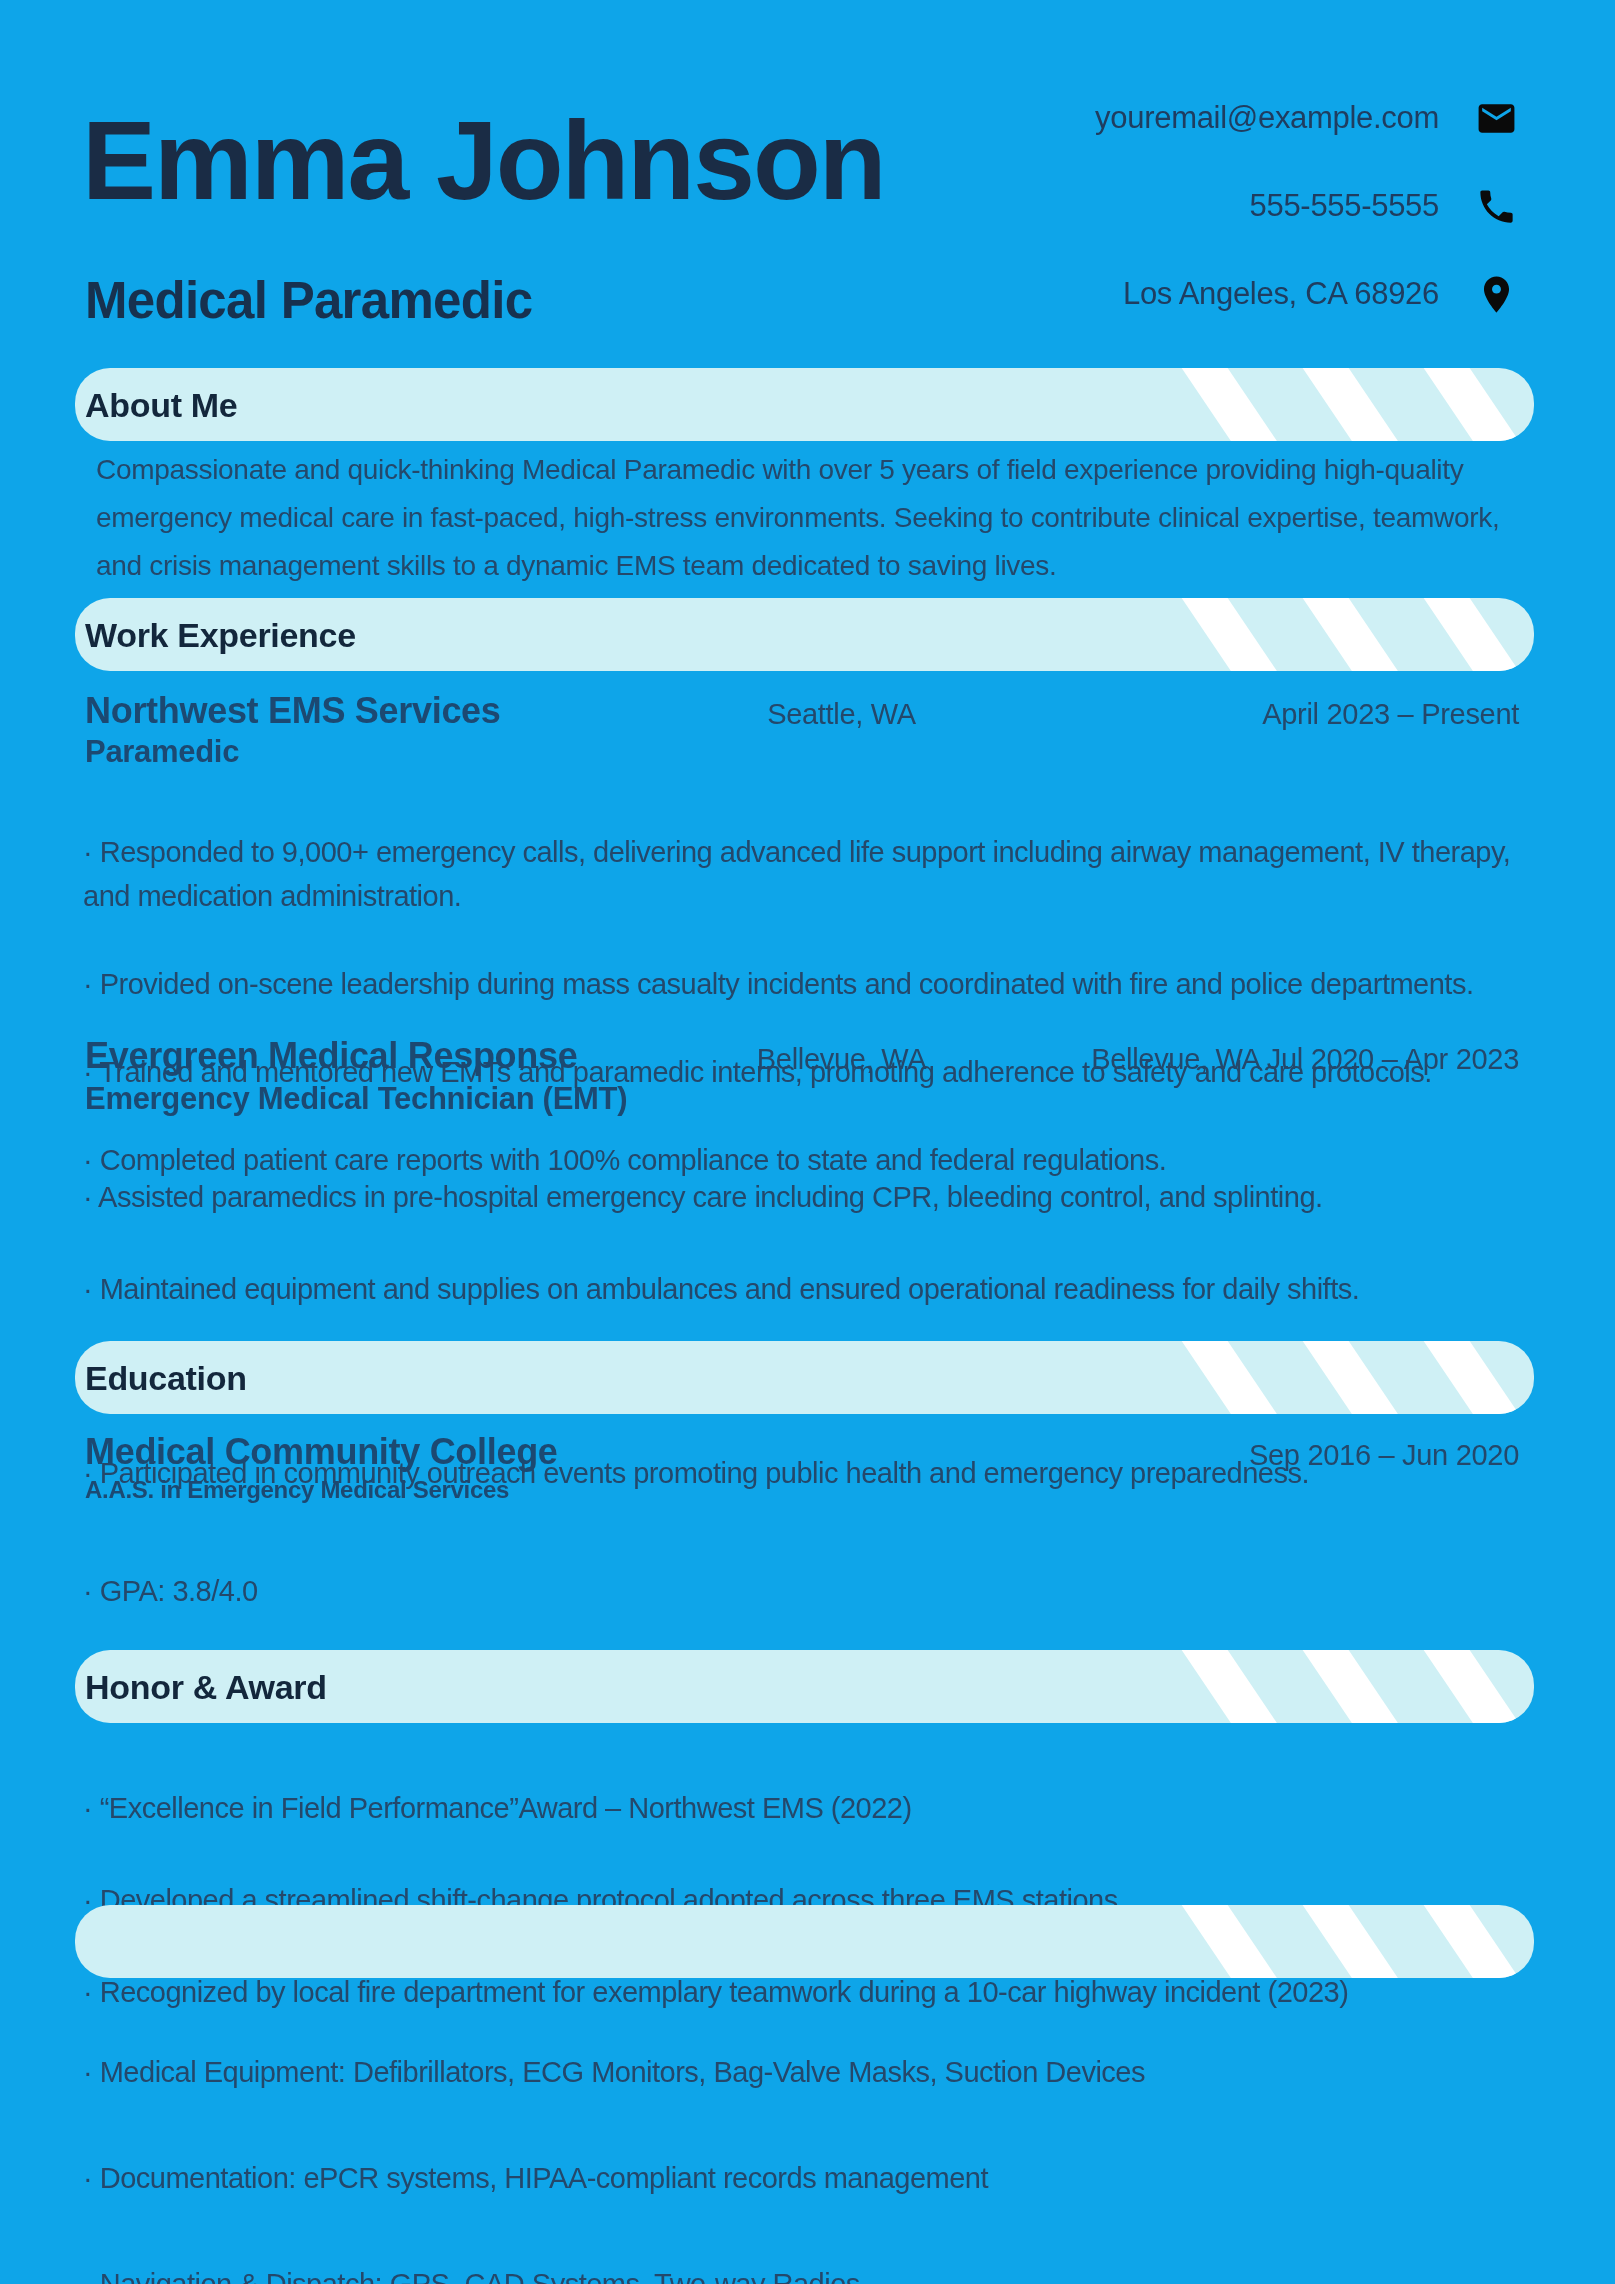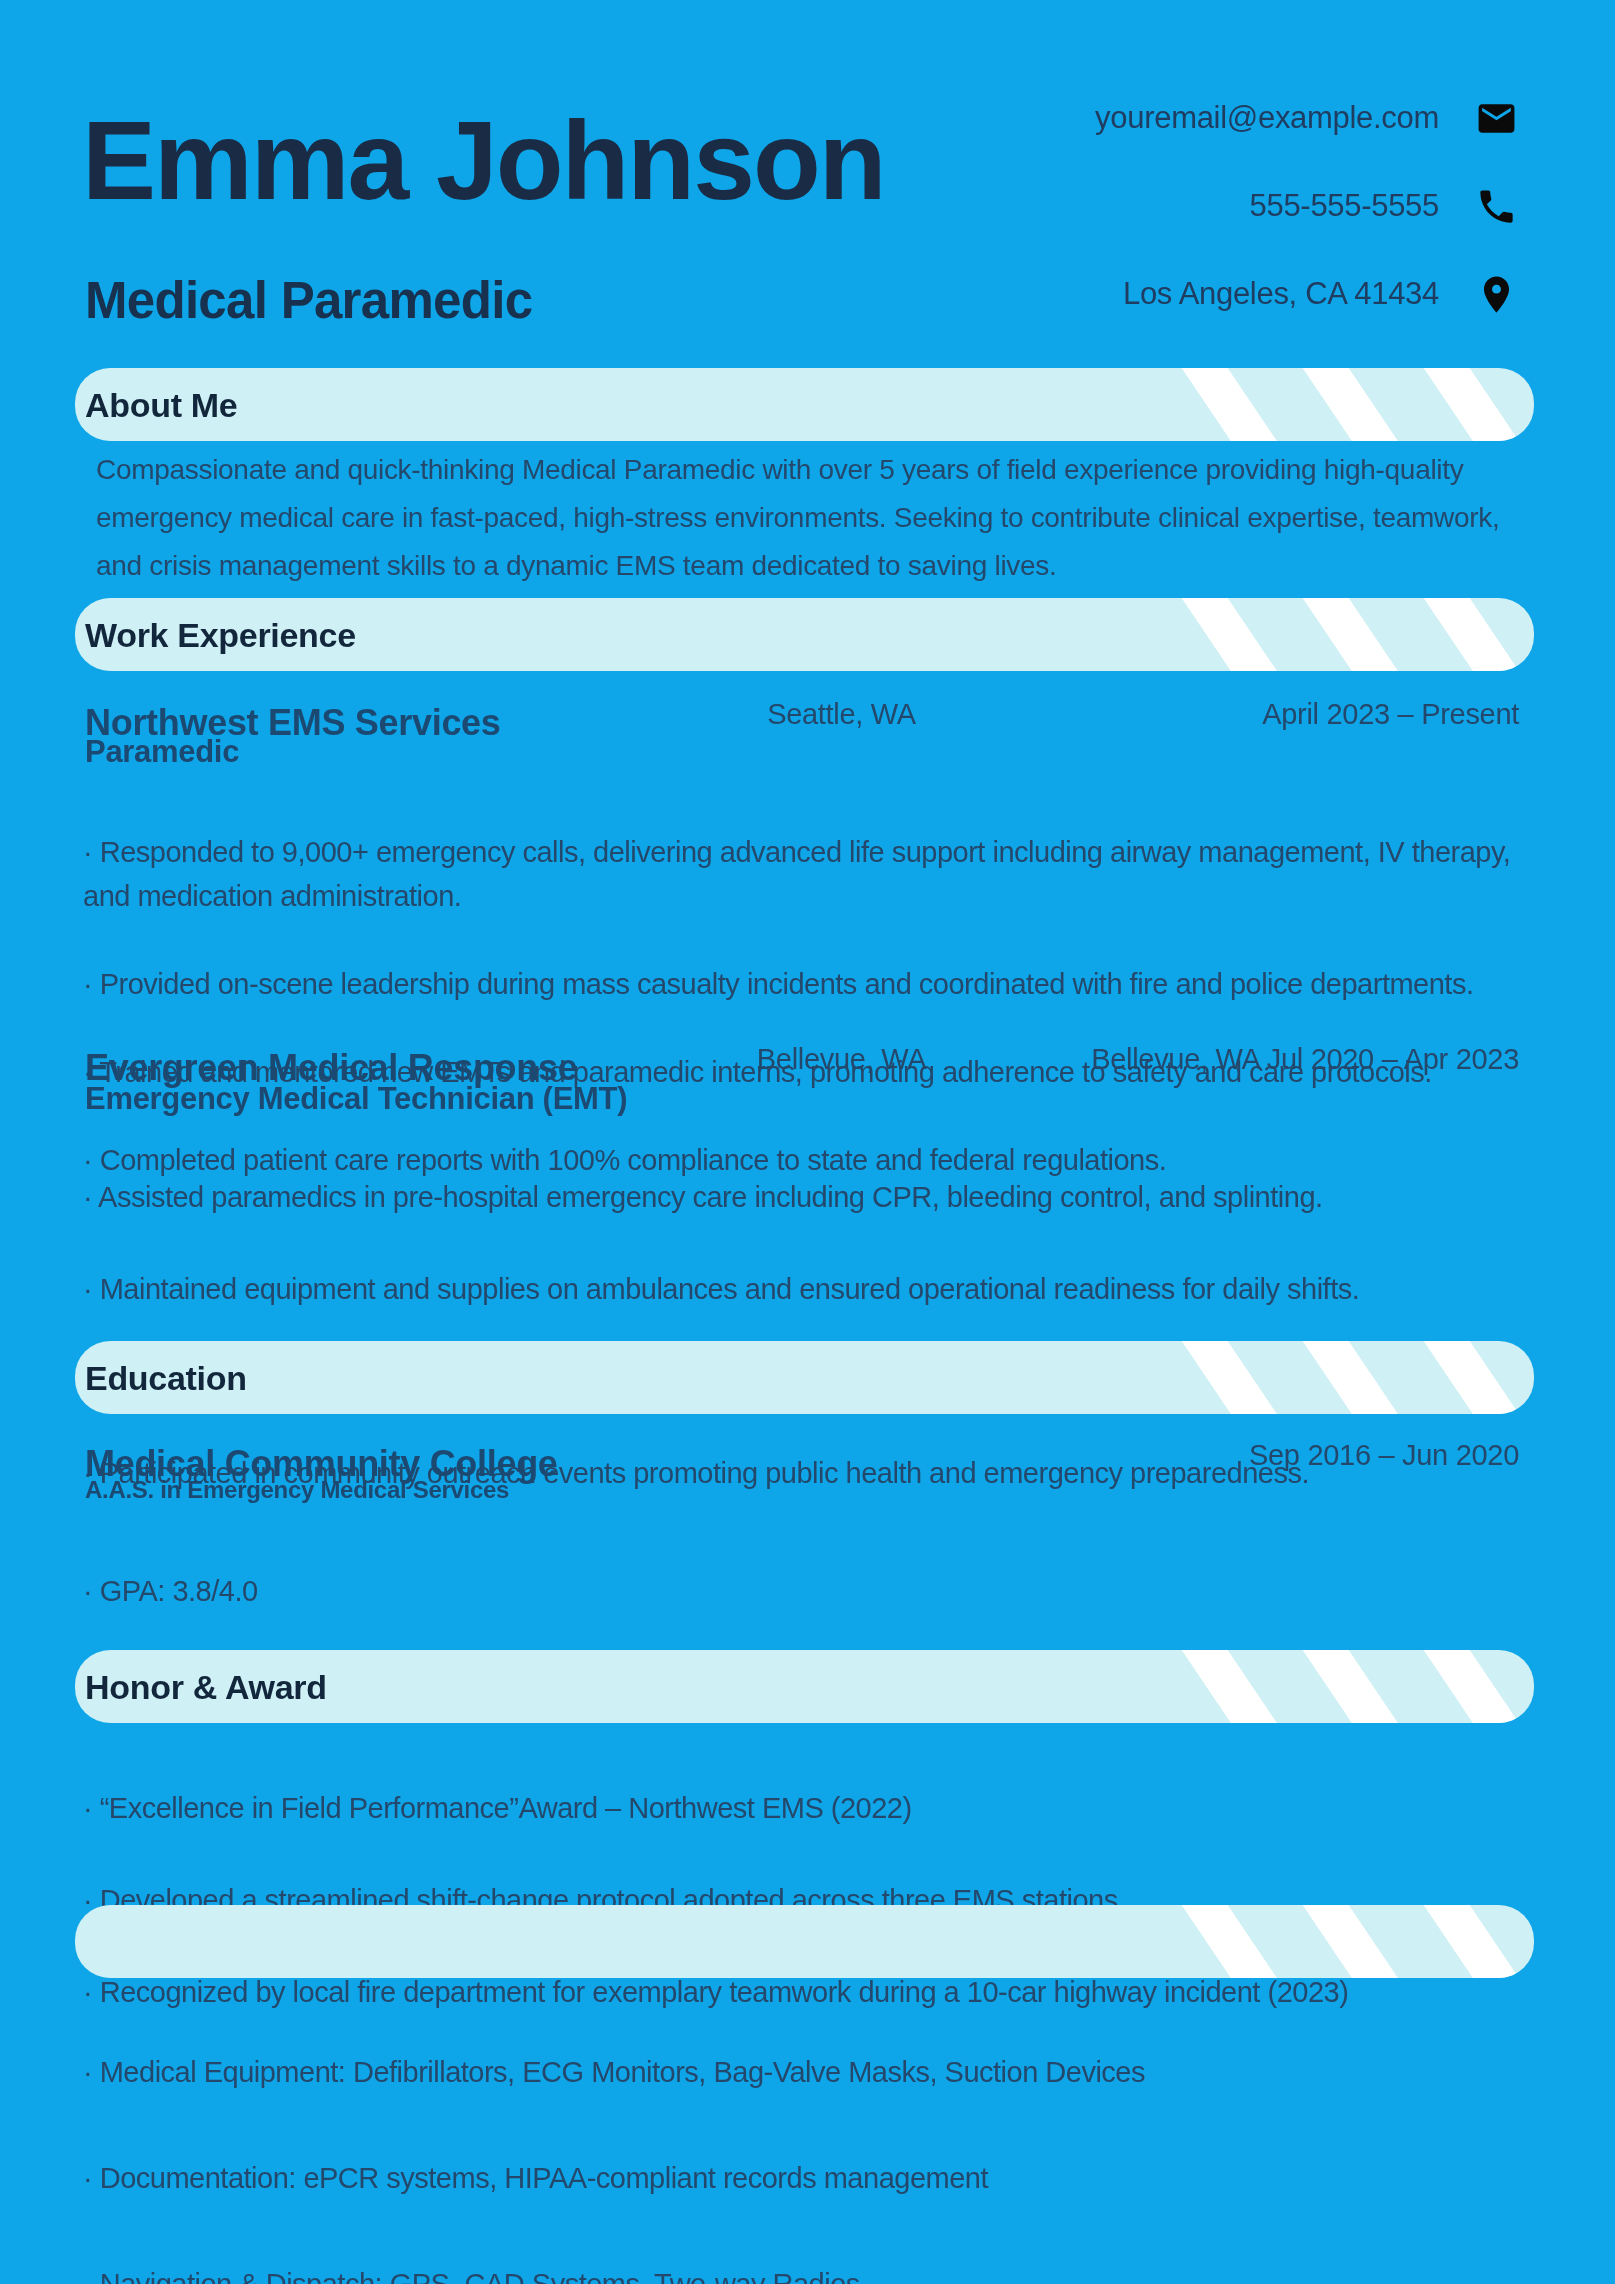--- a/index.html
+++ b/index.html
@@ -43,21 +43,21 @@
   .para{
     position:absolute;left:96px;top:446px;width:1486px;font-size:28px;line-height:48px;
     color:#24486b;white-space:pre-line;letter-spacing:-0.3px;
   }
   .entry-row{position:absolute;left:85px;right:97px;height:47px;}
   .row-job1{top:690px;}
   .row-job2{top:1035px;}
   .row-edu {top:1431px;}
   .entry-company{
     position:absolute;left:0;top:0;font-size:36px;font-weight:bold;color:#1c4972;
-    letter-spacing:-0.3px;white-space:nowrap;margin-top:12px;
+    letter-spacing:-0.3px;white-space:nowrap;
   }
   .entry-loc{
     position:absolute;left:600px;width:313px;top:7.8px;text-align:center;
     font-size:29px;color:#24486b;letter-spacing:-0.3px;white-space:nowrap;
   }
   .entry-date{
     position:absolute;right:0;top:7.8px;font-size:29px;color:#24486b;
     letter-spacing:-0.3px;white-space:nowrap;text-align:right;
   }
   .entry-role{
@@ -96,21 +96,21 @@
     </div>
     <div class="contact-row">
       <span class="contact-text">555-555-5555</span>
       <span class="cicon">
         <svg viewBox="0 0 24 24">
             <path d="M6.62 10.79c1.44 2.83 3.76 5.14 6.59 6.59l2.2-2.21c.27-.27.67-.36 1.02-.24 1.12.37 2.33.57 3.57.57.55 0 1 .45 1 1V20c0 .55-.45 1-1 1-9.39 0-17-7.61-17-17 0-.55.45-1 1-1h3.5c.55 0 1 .45 1 1 0 1.25.2 2.45.57 3.57.11.35.03.74-.25 1.02l-2.2 2.2z"></path>
           </svg>
       </span>
     </div>
     <div class="contact-row">
-      <span class="contact-text">Los Angeles, CA 41434</span>
+      <span class="contact-text">Los Angeles, CA 68926</span>
       <span class="cicon">
         <svg viewBox="0 0 24 24">
             <path d="M12 2C8.13 2 5 5.13 5 9c0 5.25 7 13 7 13s7-7.75 7-13c0-3.87-3.13-7-7-7zm0 9.5c-1.38 0-2.5-1.12-2.5-2.5s1.12-2.5 2.5-2.5 2.5 1.12 2.5 2.5-1.12 2.5-2.5 2.5z"></path>
           </svg>
       </span>
     </div>
   </div>
 
   <div class="banner banner-about">
     <div class="stripe s1"></div>

